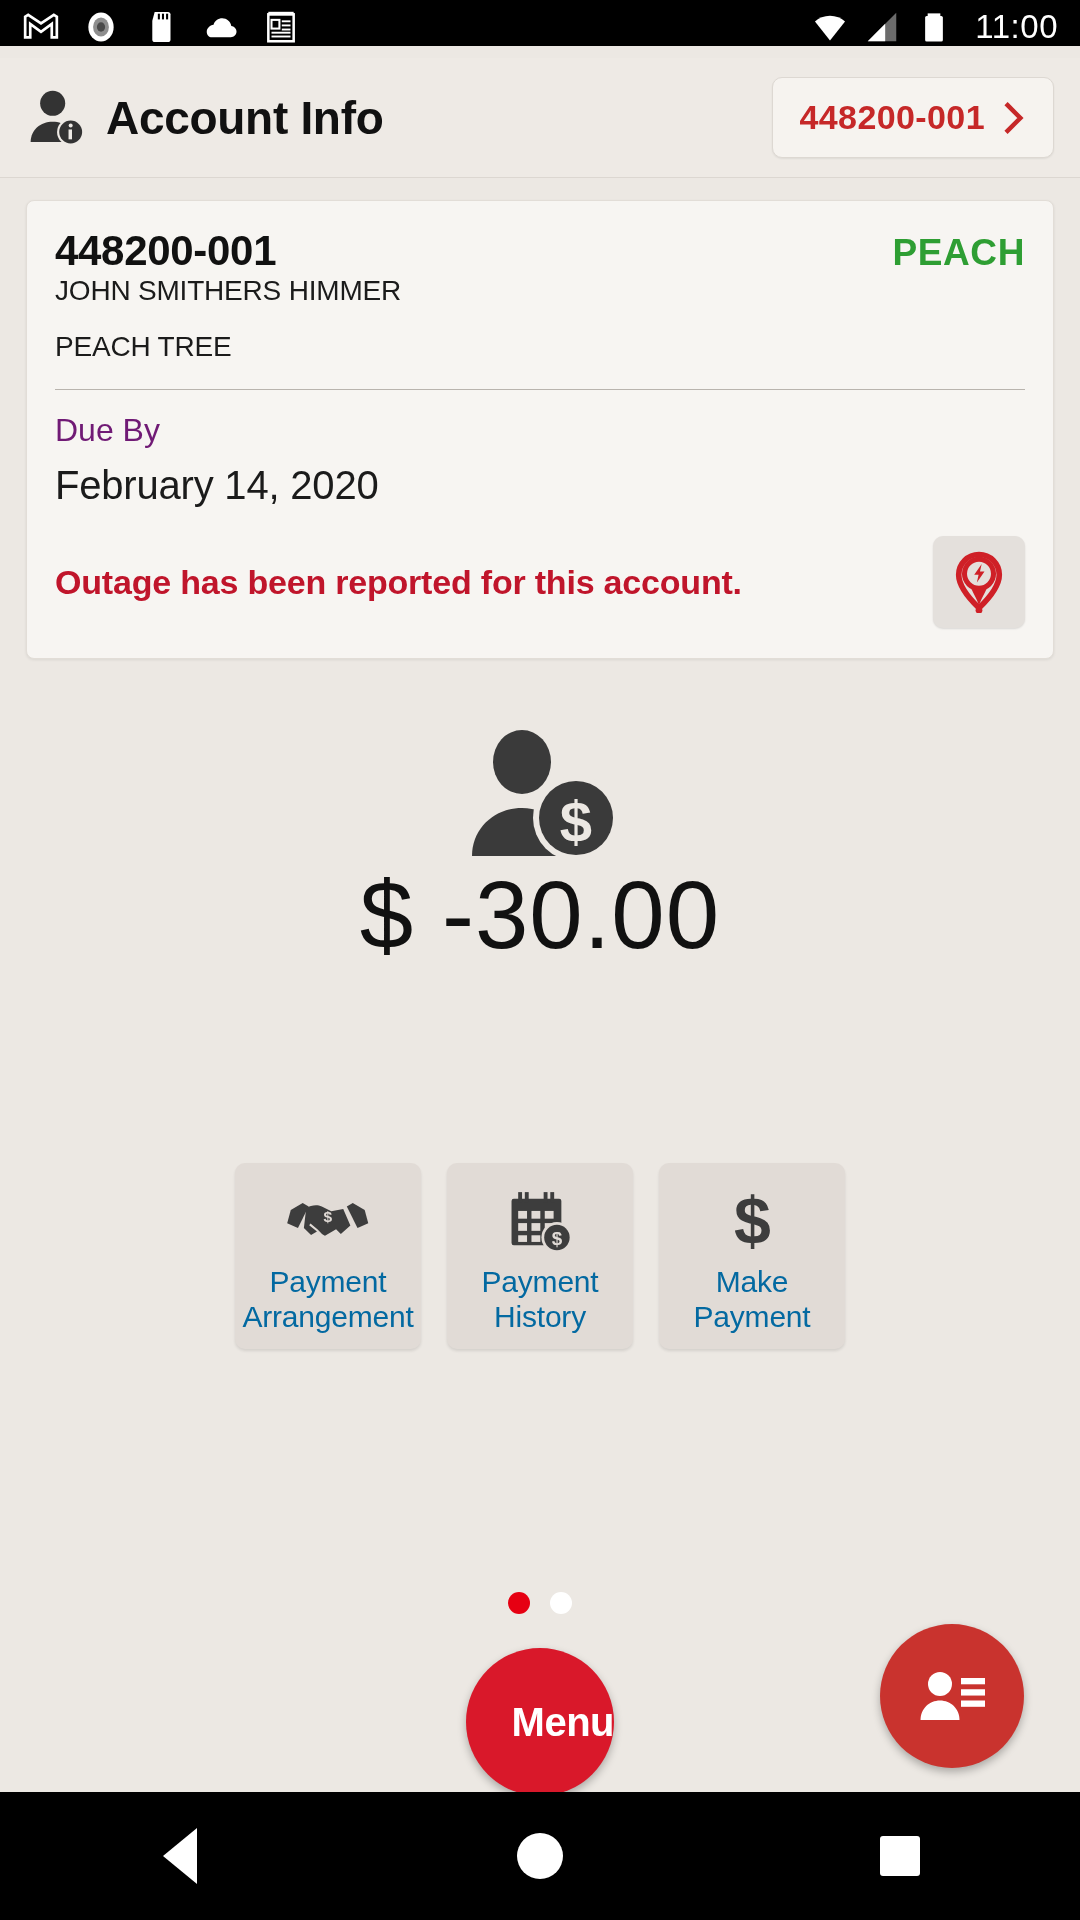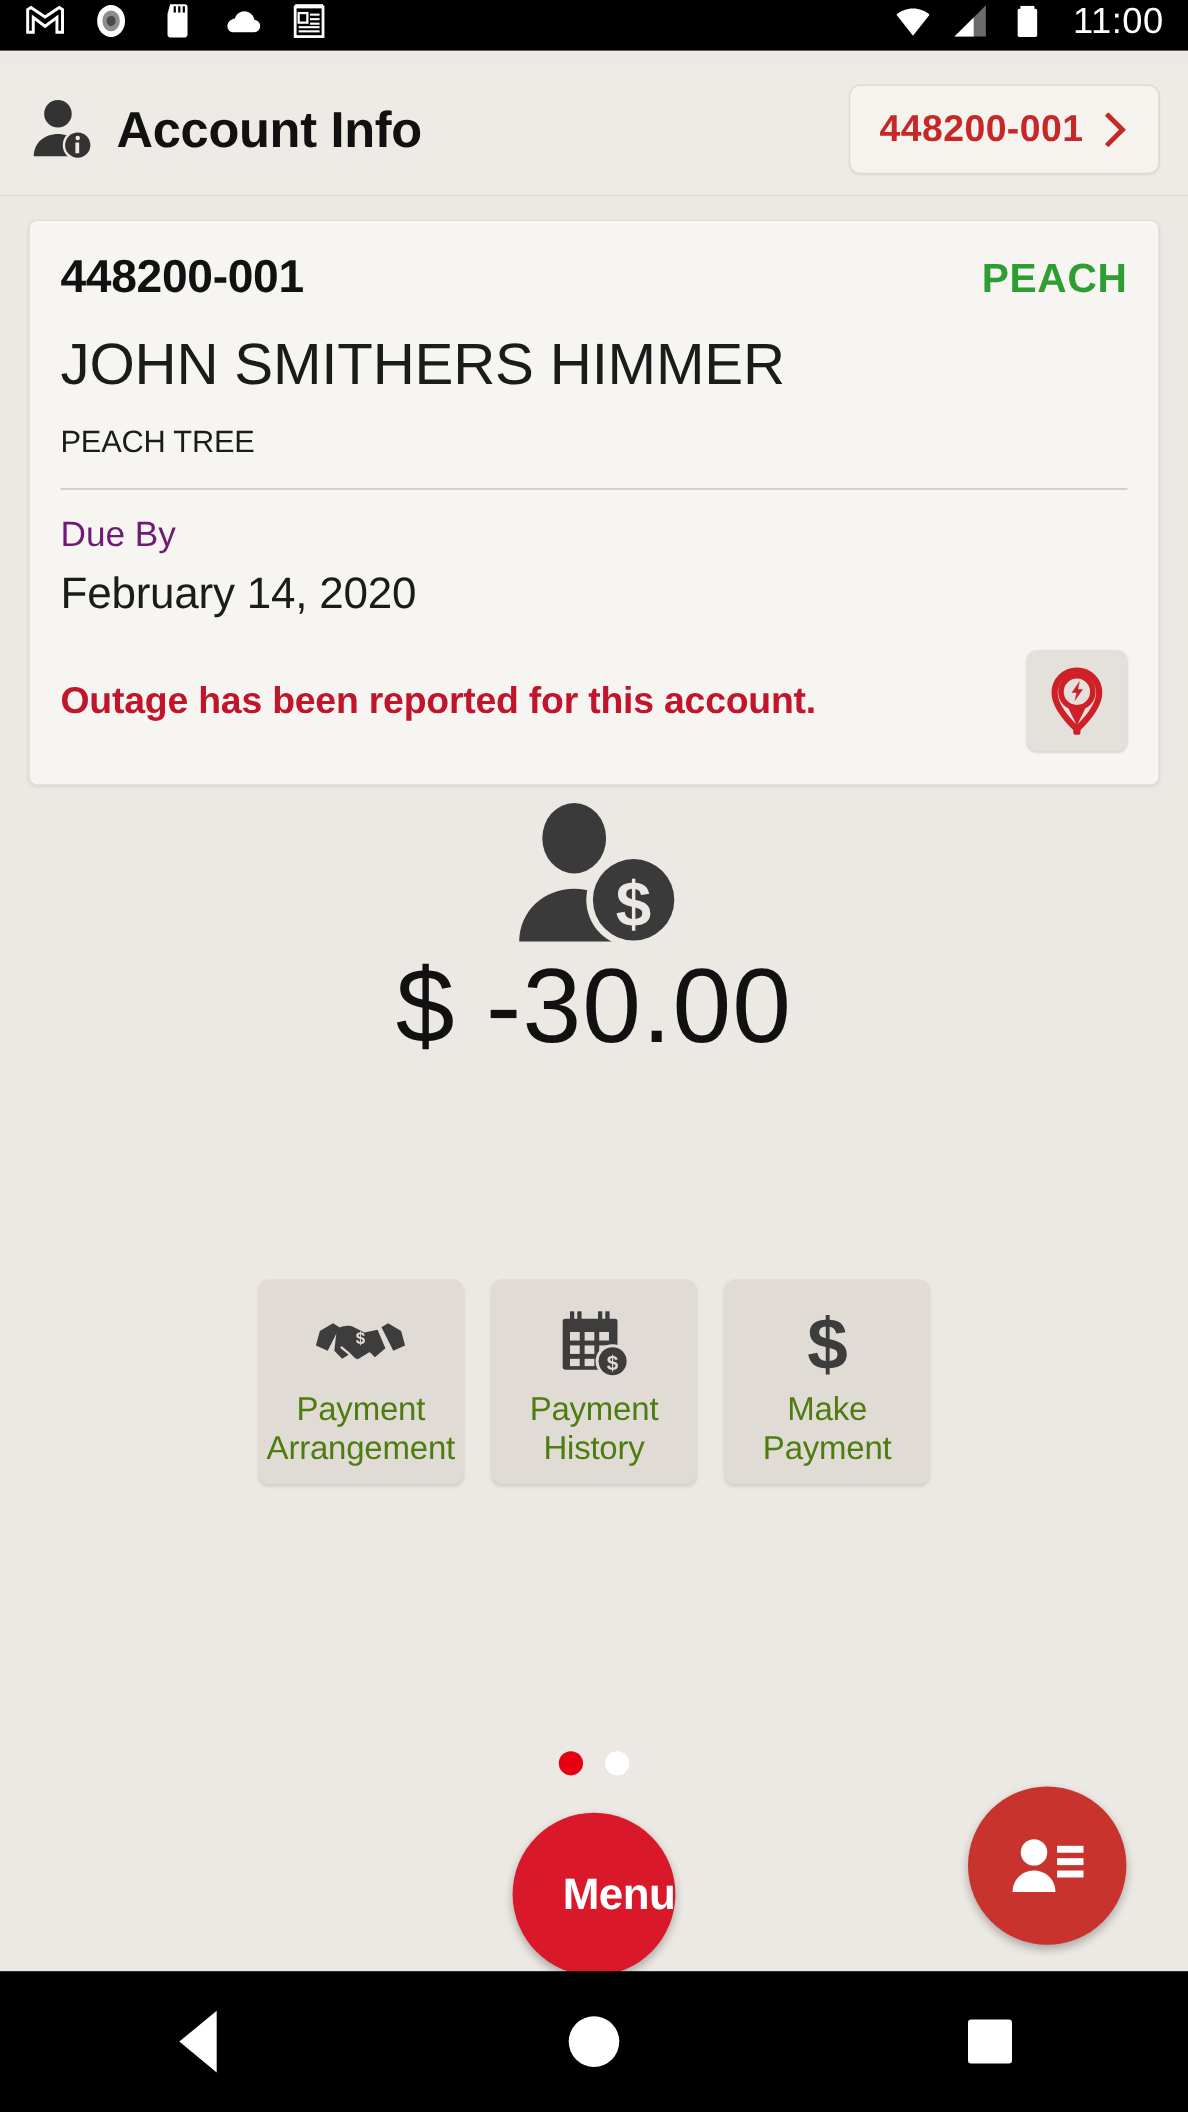--- a/index.html
+++ b/index.html
@@ -7,21 +7,21 @@
     width:1080px; height:1920px;
     background:#ece8e3;
     font-family:"Liberation Sans", sans-serif;
     overflow:hidden;
   }
   .screen { position:relative; width:1080px; height:1920px; background:#ece8e3; }
 
   
   .statusbar {
     position:absolute; top:0; left:0; width:1080px; height:46px;
-    background:#000; display:flex; align-items:flex-start;
+    background:#000; display:flex; align-items:flex-end;
     padding:0 22px;
   }
   .sb-left { display:flex; align-items:center; gap:22px; }
   .sb-right { margin-left:auto; display:flex; align-items:center; gap:14px; }
   .sb-icon { width:38px; height:38px; display:block; }
   .sb-clock {
     color:#fff; font-size:33px; font-weight:400; letter-spacing:.5px;
     margin-left:8px; font-family:"Liberation Sans", sans-serif;
   }
 
@@ -52,21 +52,21 @@
     background:#f7f5f2; border:1px solid #e2ddd7; border-radius:8px;
     padding:26px 28px 30px 28px;
     box-shadow:0 1px 3px rgba(0,0,0,.08);
   }
   .card-row1 { display:flex; align-items:baseline; }
   .acct-num { font-size:42px; font-weight:bold; color:#111; letter-spacing:-.3px; }
   .acct-status {
     margin-left:auto; font-size:37px; font-weight:bold;
     color:#2e9e33; letter-spacing:.6px;
   }
-  .cust-name { font-size:53px; color:#1b1b1b; margin-top:26px; letter-spacing:-.2px; }
+  .cust-name { font-size:28px; color:#1b1b1b; letter-spacing:-.2px; }
   .cust-addr { font-size:28px; color:#1b1b1b; margin-top:24px; letter-spacing:-.2px; }
   .divider { height:1px; background:#b9b4ae; margin:26px 0 22px 0; }
   .due-label { font-size:32px; color:#701a75; }
   .due-date { font-size:40px; color:#1b1b1b; margin-top:14px; letter-spacing:-.2px; }
   .outage-row { display:flex; align-items:center; margin-top:28px; }
   .outage-msg {
     font-size:34px; font-weight:bold; color:#c0152b; letter-spacing:-.2px;
   }
   .outage-btn {
     margin-left:auto; width:92px; height:92px; border-radius:10px;
@@ -99,21 +99,21 @@
   }
   .tile {
     width:186px; height:186px; background:#e1dbd6; border-radius:10px;
     display:flex; flex-direction:column; align-items:center;
     justify-content:flex-start; padding-top:26px;
     box-shadow:0 2px 3px rgba(0,0,0,.10);
   }
   .tile-icon { height:66px; display:flex; align-items:center; justify-content:center; }
   .tile-icon svg { height:62px; }
   .tile-label {
-    margin-top:10px; font-size:30px; color:#4d7c0f;
+    margin-top:10px; font-size:30px; color:#0369a1;
     text-align:center; line-height:1.16; letter-spacing:-.2px;
   }
 
   
   .dots {
     position:absolute; top:1592px; left:0; width:1080px;
     display:flex; justify-content:center; gap:20px;
   }
   .dot { width:22px; height:22px; border-radius:50%; }
   .dot.active { background:#e60012; }

